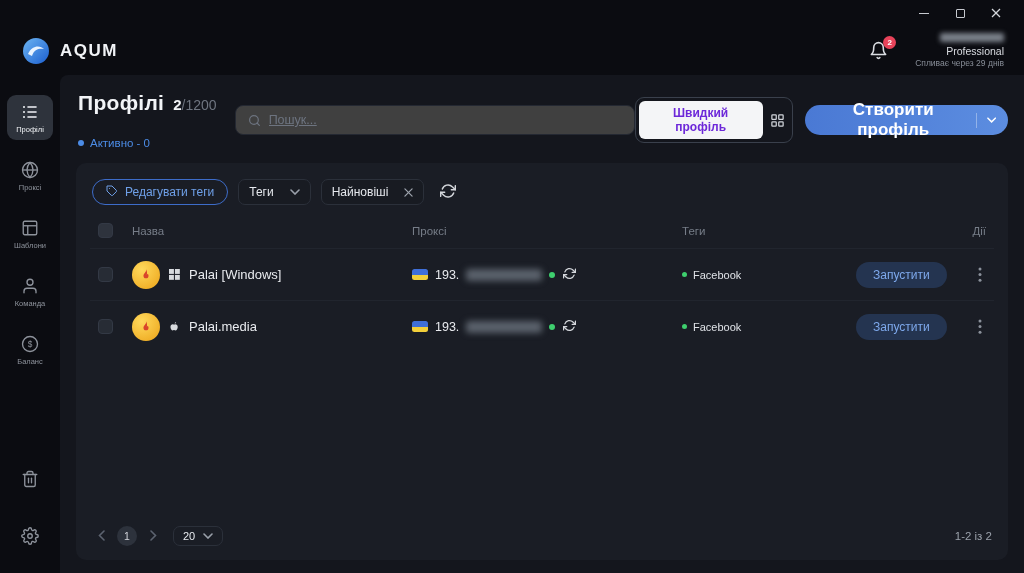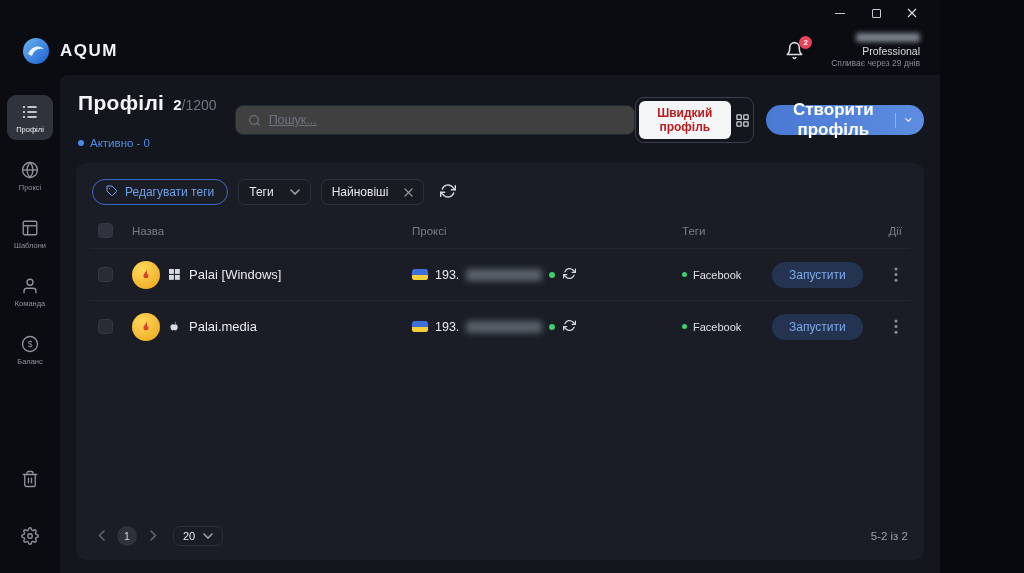--- a/index.html
+++ b/index.html
@@ -2,21 +2,21 @@
 <html><head>
 <meta charset="utf-8">
 <style>
   * { box-sizing: border-box; margin: 0; padding: 0; }
   html, body { background:#08090d; }
   body {
     width:1024px; height:573px; overflow:hidden;
     font-family:"Liberation Sans", "DejaVu Sans", sans-serif;
     color:#e9ebef; -webkit-user-select:none;
   }
-  .window { width:940px; height:573px; background:#0b0c11; display:flex; flex-direction:column; }
+  .window { width:1024px; height:573px; background:#0b0c11; display:flex; flex-direction:column; }
 
   
   .titlebar { height:26px; display:flex; justify-content:flex-end; align-items:center; padding-right:10px; }
   .winbtn { width:36px; height:26px; display:flex; align-items:center; justify-content:center; color:#c6c9cf; cursor:pointer; }
   .min-glyph { width:10px; border-top:1.5px solid #c6c9cf; display:block; }
   .max-glyph { width:9px; height:9px; border:1.3px solid #c6c9cf; border-radius:1px; display:block; }
 
   
   .header { height:49px; display:flex; align-items:center; padding:0 20px 0 22px; }
   .logo { width:28px; height:28px; display:flex; }
@@ -57,21 +57,21 @@
   .active-dot { width:6px; height:6px; border-radius:50%; background:#4c8ce6; }
 
   .search-box { flex:0 0 400px; height:30px; background:#404040; border:1px solid #242832; border-radius:8px;
     display:flex; align-items:center; gap:8px; padding:0 12px; color:#6d7480; margin-left:18px;text-decoration:underline; }
   .search-box svg { width:13px; height:13px; flex:0 0 auto; }
   .search-box input { flex:1; background:transparent; border:0; outline:0; color:#e6e9ee; font-size:12.5px; font-family:inherit; }
   .search-box input::placeholder { color:#6d7480; }
 
   .header-actions { margin-left:auto; display:flex; align-items:center; gap:12px; }
   .quick-group { border:1px solid #3a404c; border-radius:9px; padding:3px; display:flex; align-items:center; gap:4px; }
-  .quick-btn { background:#f4f5f7; color:#b91c1c; border:0; border-radius:6px; font-size:12px; font-weight:700;
+  .quick-btn { background:#f4f5f7; color:#6d28d9; border:0; border-radius:6px; font-size:12px; font-weight:700;
     padding:5px 12px; font-family:inherit; cursor:pointer; }
   .grid-btn { background:transparent; border:0; color:#cfd3d9; width:24px; height:24px;
     display:flex; align-items:center; justify-content:center; cursor:pointer; }
   .grid-btn svg { width:15px; height:15px; }
   .create-btn { height:30px; border:0; border-radius:16px; background:linear-gradient(90deg,#4a79d4,#5c8de0);
     color:#fff; display:flex; align-items:center; gap:10px; padding:0 12px 0 16px;
     font-size:17px; font-weight:600; font-family:inherit; cursor:pointer; }
   .create-btn .vdiv { width:1px; height:15px; background:rgba(255,255,255,.35); }
   .chev { width:10px; height:6px; }
 
@@ -436,19 +436,19 @@
             <svg viewBox="0 0 7 11" fill="none" stroke="currentColor" stroke-width="1.6" stroke-linecap="round">
                 <polyline points="1,1 5.5,5.5 1,10"></polyline>
               </svg>
           </button>
           <div class="page-size">
             <span>20</span>
             <svg class="chev" viewBox="0 0 10 6" fill="none" stroke="#9aa0aa" stroke-width="1.6" stroke-linecap="round">
                 <polyline points="1,1 5,5 9,1"></polyline>
               </svg>
           </div>
-          <span class="range-label">5-2 із 2</span>
+          <span class="range-label">1-2 із 2</span>
         </div>
 
       </div>
     </div>
   </div>
 </div>
 
 </body></html>

